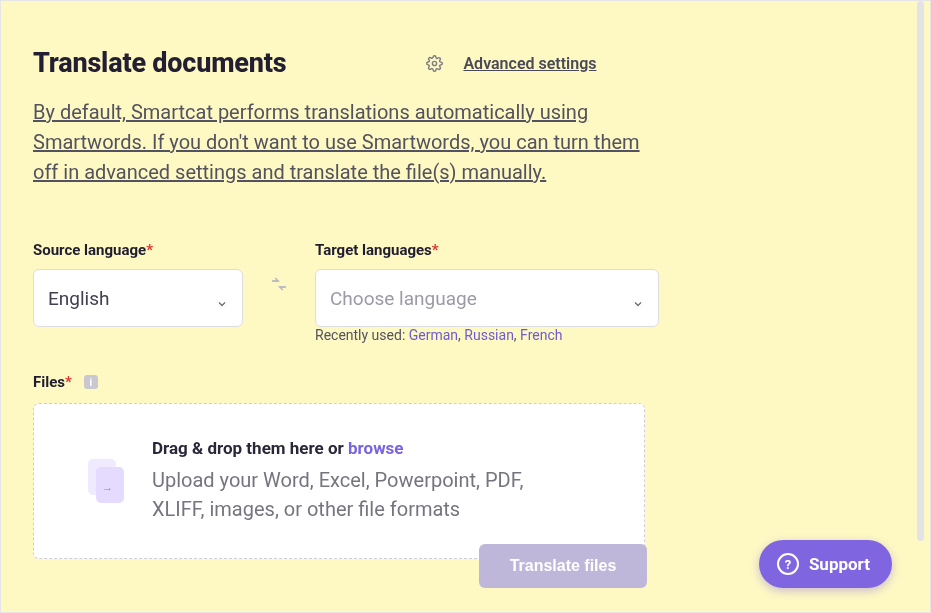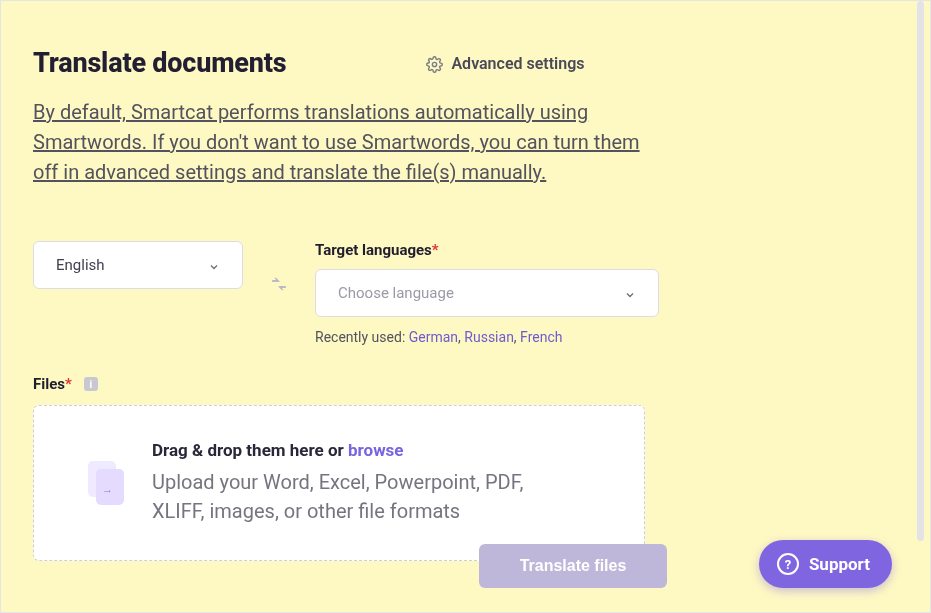--- a/index.html
+++ b/index.html
@@ -37,27 +37,28 @@
     justify-content: flex-start;
   }
   .page-title {
     font-size: 27px;
     font-weight: 800;
     color: #231f33;
     letter-spacing: -0.2px;
   }
   .adv-settings {
     display: inline-flex;
-    align-items: flex-end;
-    gap: 8px;
+    align-items: center;
+    gap: 20px;
     margin-left: 140px;
     cursor: pointer;
     color: #4a4957;
     font-weight: 600;
     font-size: 16px;
+    text-decoration: underline;
   }
   .gear-icon {
     width: 17px;
     height: 17px;
     display: inline-block;
     color: #7a7985;
   }
   .intro {
     margin-top: 18px;
     font-size: 20px;
@@ -75,47 +76,46 @@
   .field-label {
     font-size: 15px;
     font-weight: 700;
     color: #1f1d2e;
     margin-bottom: 10px;
   }
   .req { color: #e0352f; font-weight: 700; }
   .select-box {
     border: 1px solid #dddce2;
     border-radius: 6px;
-    height: 48px;
+    height: 58px;
     display: flex;
     align-items: center;
     justify-content: space-between;
-    padding: 0 22px;
+    padding: 0 14px;
     background: #fff;
     cursor: pointer;
-    font-size: 15px;
+    font-size: 19px;
   }
   .select-value { color: #404050; }
   .select-placeholder { color: #9b9aa6; }
   .chevron {
     width: 12px; height: 12px; display: inline-block; color: #6b6a77;
   }
   .source-col { width: 210px; }
   .swap-col {
     width: 24px;
     display: flex;
     align-items: center;
     justify-content: center;
     margin-top: 34px;
     color: #b8b7c2;
     cursor: pointer;
   }
   .target-col { width: 344px; }
   .recently {
-    margin-top: 12px;
     font-size: 14px;
     color: #53525f;
   }
   .recently a { color: #6f5bd0; text-decoration: none; cursor: pointer; }
   .files-section { margin-top: 30px; }
   .files-label-row { display: flex; align-items: center; gap: 12px; }
   .info-icon {
     width: 14px; height: 14px;
     background: #c9c8d0;
     border-radius: 3px;
@@ -157,21 +157,21 @@
   }
   .drop-title .browse { color: #7a63e1; margin-top: 11px; }
   .drop-sub {
     margin-top: 8px;
     font-size: 20px; color: #76757f; max-width: 380px; line-height: 1.45;
   }
   .translate-btn {
     position: absolute;
     left: 478px;
     top: 543px;
-    width: 188px;
+    width: 168px;
     height: 44px;
     border: none;
     border-radius: 6px;
     background: #beb7d9;
     color: #fff;
     font-size: 16px;
     font-weight: 700;
     cursor: not-allowed;
   }
   .support-pill {
@@ -219,20 +219,23 @@
         </span>
         <span>Advanced settings</span>
       </div>
     </div>
 
     <p class="intro">By default, Smartcat performs translations automatically using Smartwords. If you don't want to use Smartwords, you can turn them off in advanced settings and translate the file(s) manually.</p>
 
     <div class="lang-row">
 
       <div class="source-col">
+        <div class="field-label">
+          <span>Source language</span><span class="req">*</span>
+        </div>
         <div class="select-box">
           <span class="select-value">English</span>
           <span class="chevron">
             <svg viewBox="0 0 24 24" width="12" height="12" fill="none" stroke="currentColor" stroke-width="2.5">
                 <polyline points="6 9 12 15 18 9"></polyline>
               </svg>
           </span>
         </div>
       </div>
 

